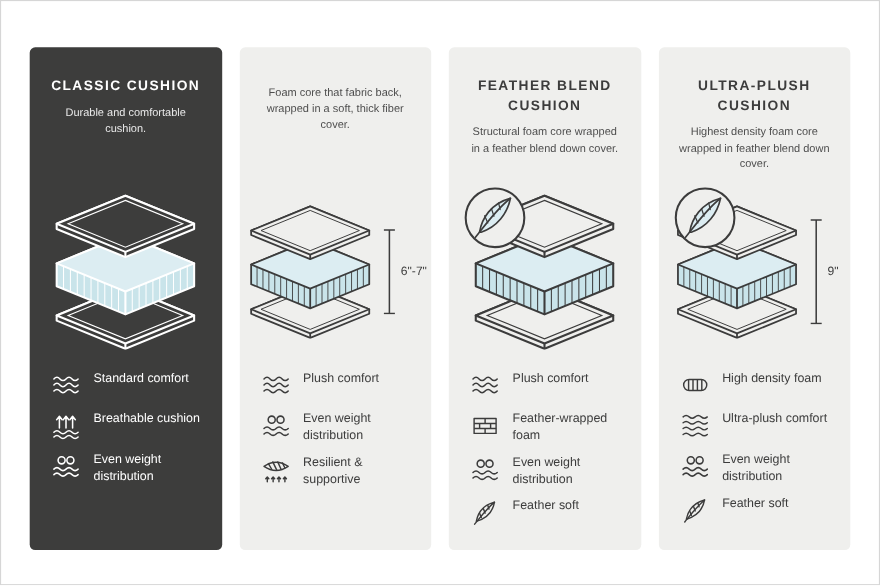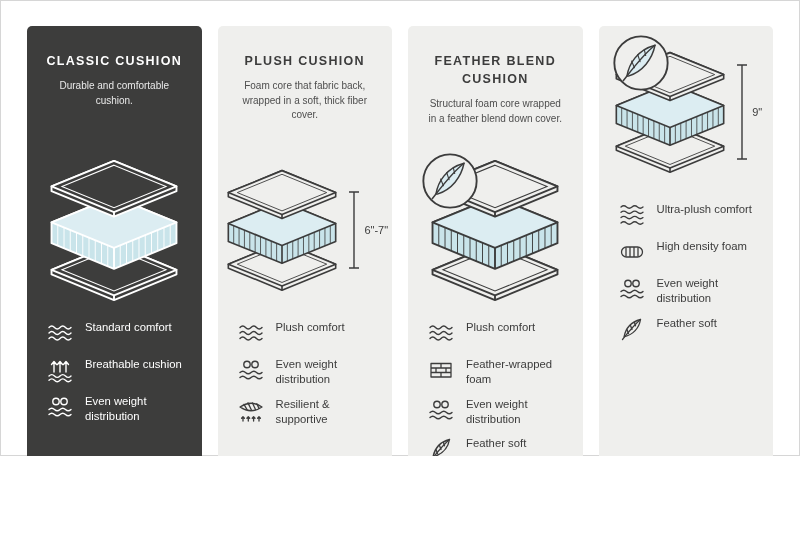--- a/index.html
+++ b/index.html
@@ -1,19 +1,19 @@
 <!DOCTYPE html>
 <html><head>
 <meta charset="utf-8">
 <style>
   *{box-sizing:border-box}
   html,body{margin:0;padding:0;background:#ffffff;font-family:"Liberation Sans","DejaVu Sans",sans-serif}
   .canvas{
-    width:800px;height:456px;background:#ffffff;border:1px solid #d6d6d6;
-    padding:25px 26px;display:grid;grid-template-columns:repeat(4,1fr);gap:16px;
+    width:800px;height:532px;background:#ffffff;border:1px solid #d6d6d6;
+    padding:42px 26px;display:grid;grid-template-columns:repeat(4,1fr);gap:16px;
   }
   .card{
     --card-bg:#efefed;--ink:#3c3c3c;--core-top:#dcedf2;--core-side:#c9e4ea;
     background:var(--card-bg);color:var(--ink);border-radius:5px;
     display:flex;flex-direction:column;
   }
   .card.dark{--card-bg:#3d3d3c;--ink:#ffffff}
   .card-head{height:118px;padding:26px 12px 0;text-align:center}
   .title{margin:0;font-size:12.5px;font-weight:700;letter-spacing:1.3px;line-height:1.45;color:var(--ink)}
   .desc{margin:9px 6px 0;font-size:10px;line-height:1.45;color:#4e4e4e}
@@ -167,21 +167,20 @@
         <svg class="ficon" viewBox="0 0 26 26">
             <use href="#i-weight"></use>
           </svg>
         <span class="flabel">Even weight distribution</span>
       </li>
     </ul>
   </section>
 
   <section class="card">
     <div class="card-head">
-      <h2 class="title">PLUSH CUSHION</h2>
       <p class="desc">Foam core that fabric back, wrapped in a soft, thick fiber cover.</p>
     </div>
     <div class="illus">
       <svg class="cushion small" viewBox="0 0 150 151">
           <use href="#cushion-g"></use>
         </svg>
       <div class="measure">
         <svg class="dim" width="12" height="78" viewBox="0 0 12 78">
           <path d="M1,1 H11 M6,1 V77 M1,77 H11"></path>
         </svg>
@@ -245,46 +244,50 @@
       <li class="feat">
         <svg class="ficon" viewBox="0 0 26 26">
             <use href="#i-feather"></use>
           </svg>
         <span class="flabel">Feather soft</span>
       </li>
     </ul>
   </section>
 
   <section class="card">
+    <div class="card-head">
+      <h2 class="title">ULTRA-PLUSH CUSHION</h2>
+      <p class="desc">Highest density foam core wrapped in feather blend down cover.</p>
+    </div>
     <div class="illus">
       <svg class="cushion small" viewBox="0 0 150 151">
           <use href="#cushion-g"></use>
         </svg>
       <svg class="badge" viewBox="0 0 62 62">
           <use href="#feather-badge-g"></use>
         </svg>
       <div class="measure">
         <svg class="dim" width="12" height="96" viewBox="0 0 12 96">
           <path d="M1,1 H11 M6,1 V95 M1,95 H11"></path>
         </svg>
         <span class="dim-label">9"</span>
       </div>
     </div>
     <ul class="features">
       <li class="feat">
         <svg class="ficon" viewBox="0 0 26 26">
+            <use href="#i-density"></use>
+          </svg>
+        <span class="flabel">High density foam</span>
+      </li>
+      <li class="feat">
+        <svg class="ficon" viewBox="0 0 26 26">
             <use href="#i-waves4"></use>
           </svg>
         <span class="flabel">Ultra-plush comfort</span>
-      </li>
-      <li class="feat">
-        <svg class="ficon" viewBox="0 0 26 26">
-            <use href="#i-density"></use>
-          </svg>
-        <span class="flabel">High density foam</span>
       </li>
       <li class="feat">
         <svg class="ficon" viewBox="0 0 26 26">
             <use href="#i-weight"></use>
           </svg>
         <span class="flabel">Even weight distribution</span>
       </li>
       <li class="feat">
         <svg class="ficon" viewBox="0 0 26 26">
             <use href="#i-feather"></use>

